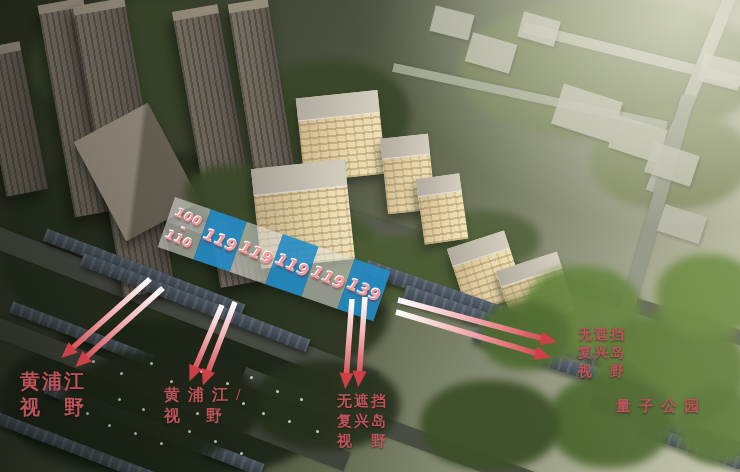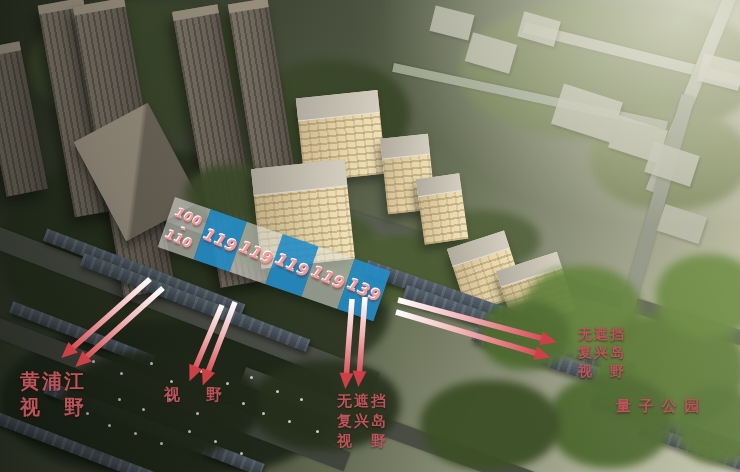--- a/index.html
+++ b/index.html
@@ -246,18 +246,18 @@
       <polygon points="345.33515483036217,388.9754097901104 339.5362275174102,372.5020239201958 353.4979760798042,373.5362275174102" fill="#cd4047"></polygon>
       <line x1="365" y1="297" x2="359.4432301130919" y2="372.01639347325977" stroke="url(#ag5)" stroke-width="5.5"></line>
       <polygon points="358.33515483036217,386.9754097901104 352.5362275174102,370.5020239201958 366.4979760798042,371.5362275174102" fill="#cd4047"></polygon>
       <line x1="398" y1="300" x2="542.2025903623925" y2="338.454024096638" stroke="url(#ag6)" stroke-width="5.5"></line>
       <polygon points="556.6961144564112,342.31896385504297 539.4327168688689,344.9600060232864 543.0399939767136,331.43271686886897" fill="#cd4047"></polygon>
       <line x1="396" y1="312" x2="536.244435119966" y2="353.30486787779824" stroke="url(#ag7)" stroke-width="5.5"></line>
       <polygon points="550.6333473200509,357.54269818330266 533.3075201640584,359.7371715508042 537.2628284491959,346.30752016405836" fill="#cd4047"></polygon>
     </svg>
   <div id="annotations">
       <div class="ann" style="left: 20px; top: 368px; font-size: 20px; color: rgb(187, 84, 90);"><div>黄浦江</div><div>视　野</div></div>
-      <div class="ann" style="left: 164px; top: 384px; font-size: 16px; color: rgb(187, 84, 90);"><div>视　 野</div></div>
+      <div class="ann" style="left: 164px; top: 384px; font-size: 16px; color: rgb(187, 84, 90);"><div>黄 浦 江 /</div><div>视　 野</div></div>
       <div class="ann" style="left: 337px; top: 392px; font-size: 15px; color: rgb(187, 84, 90);"><div>无遮挡</div><div>复兴岛</div><div>视　野</div></div>
       <div class="ann" style="left: 578px; top: 326px; font-size: 14px; color: rgb(187, 84, 90);"><div>无遮挡</div><div>复兴岛</div><div>视　野</div></div>
       <div class="ann" style="left: 616px; top: 397px; font-size: 15px; color: rgb(187, 84, 90);"><div>量 子 公 园</div></div>
     </div>
 </div>
 
 </body></html>

